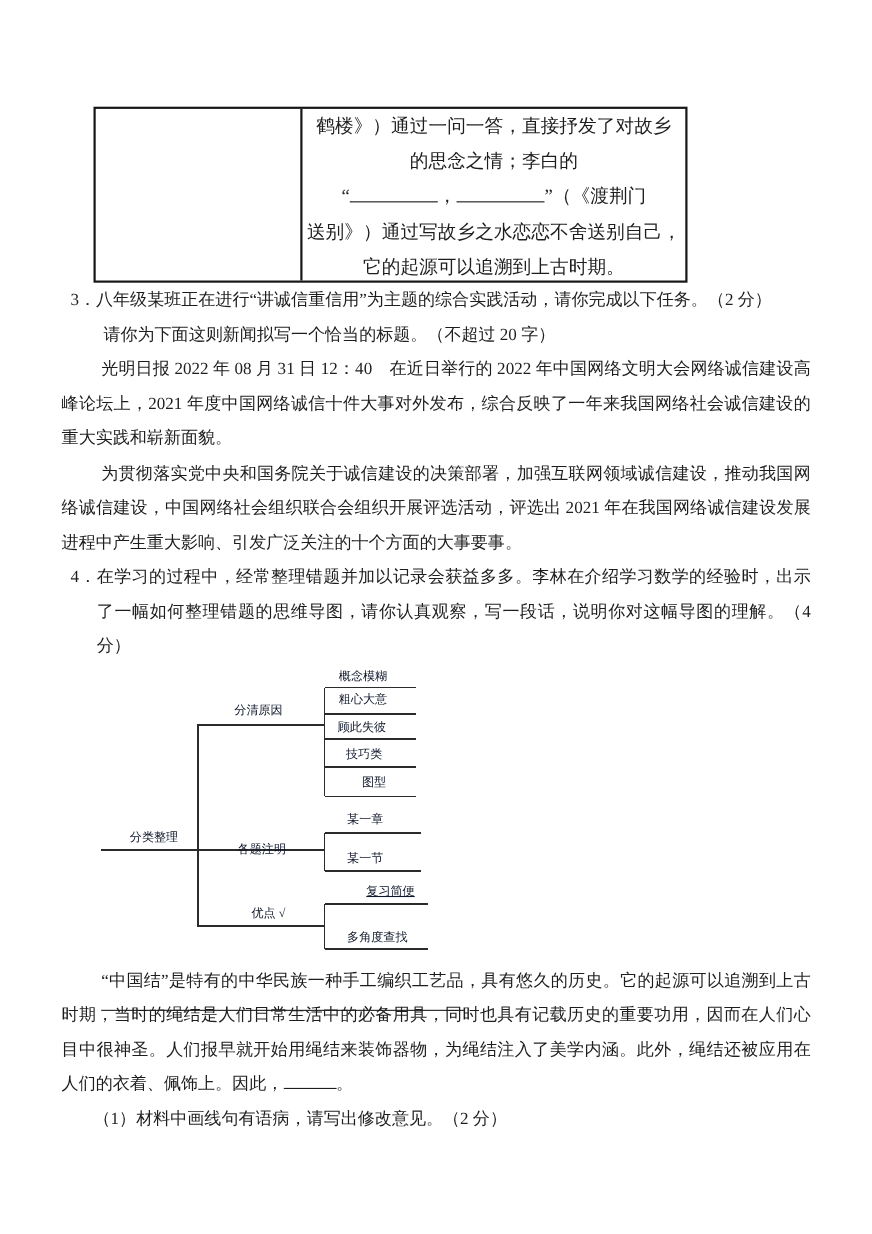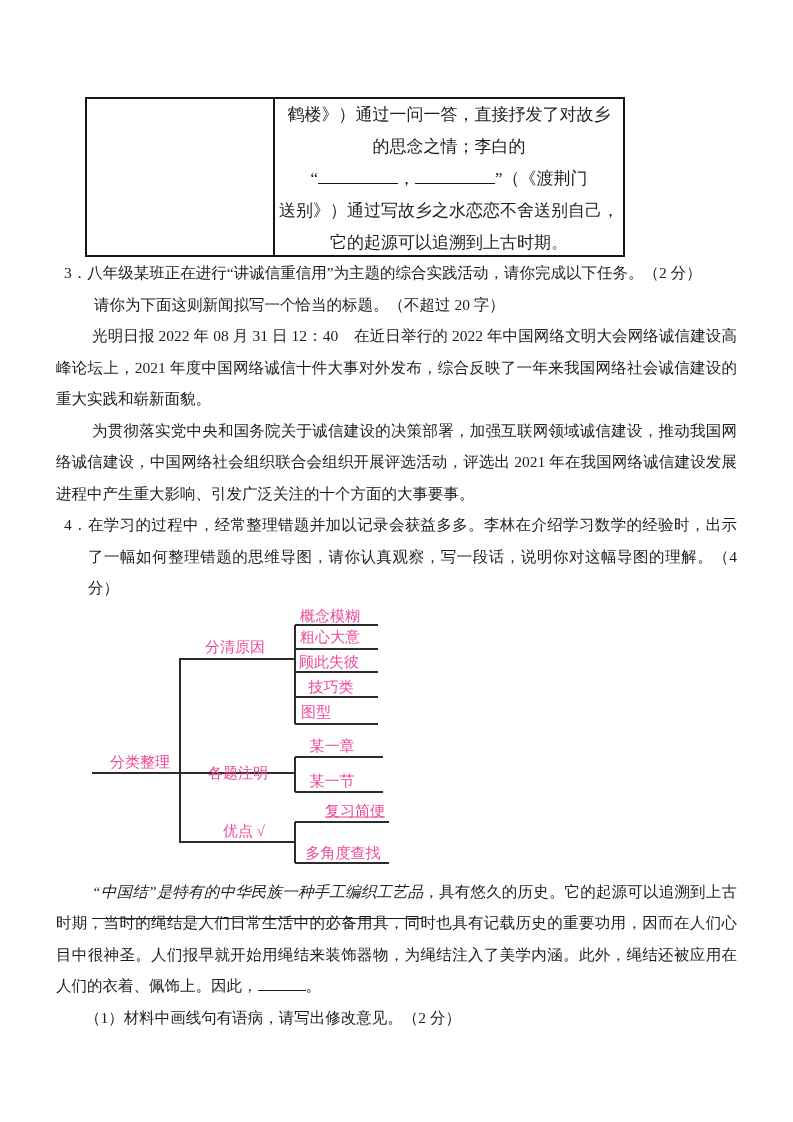--- a/index.html
+++ b/index.html
@@ -37,32 +37,32 @@
   }
 
   
   .p-q3stem  { margin-left:8px; }
   .p-task    { text-indent:38px; }
   .p-news    { text-indent:36px; }
   .p-q4      { margin-left:32px; text-indent:-24px; }
   .p-q5stem  { margin-left:8px; }
   .p-material{ text-indent:36px; }
   .p-sub1    { text-indent:29px; }
-  .u { border-bottom:1.2px solid #1d1d1d; padding-bottom:18px;font-style:italic; }
+  .u { border-bottom:1.2px solid #1d1d1d; padding-bottom:18px; }
 
   
   .diagram { position:relative; width:681px; height:272px; }
   .diagram svg { position:absolute; left:0; top:0; }
   .dlabel {
     position:absolute;
     transform:translate(-50%,-50%);
     white-space:nowrap;
-    font-size:15px;
+    font-size:11px;
     line-height:15px;
-    color:#ec4899;
+    color:#0f172a;
   }
 </style>
 </head>
 <body>
 
 <div class="page">
 
   <div class="qtable">
     <div class="cell-left"></div>
     <div class="cell-right">
@@ -110,21 +110,21 @@
       <line x1="239" y1="259" x2="333" y2="259"></line>
     </svg>
 
     <span class="dlabel" style="left:84px;  top:158px;">分类整理</span>
 
     <span class="dlabel" style="left:179px; top:43px;">分清原因</span>
     <span class="dlabel" style="left:274px; top:12px;">概念模糊</span>
     <span class="dlabel" style="left:274px; top:33px;">粗心大意</span>
     <span class="dlabel" style="left:273px; top:58px;">顾此失彼</span>
     <span class="dlabel" style="left:275px; top:83px;">技巧类</span>
-    <span class="dlabel" style="left:260px; top:108px;">图型</span>
+    <span class="dlabel" style="left:284px; top:108px;">图型</span>
 
     <span class="dlabel" style="left:182px; top:155px;margin-top:14px;">各题注明</span>
     <span class="dlabel" style="left:276px; top:142px;text-align:center;">某一章</span>
     <span class="dlabel" style="left:276px; top:177px;">某一节</span>
 
     <span class="dlabel" style="left:188px; top:227px;">优点 √</span>
     <span class="dlabel" style="left:299px; top:207px;text-decoration:underline;">复习简便</span>
     <span class="dlabel" style="left:287px; top:249px;">多角度查找</span>
   </div>
 

